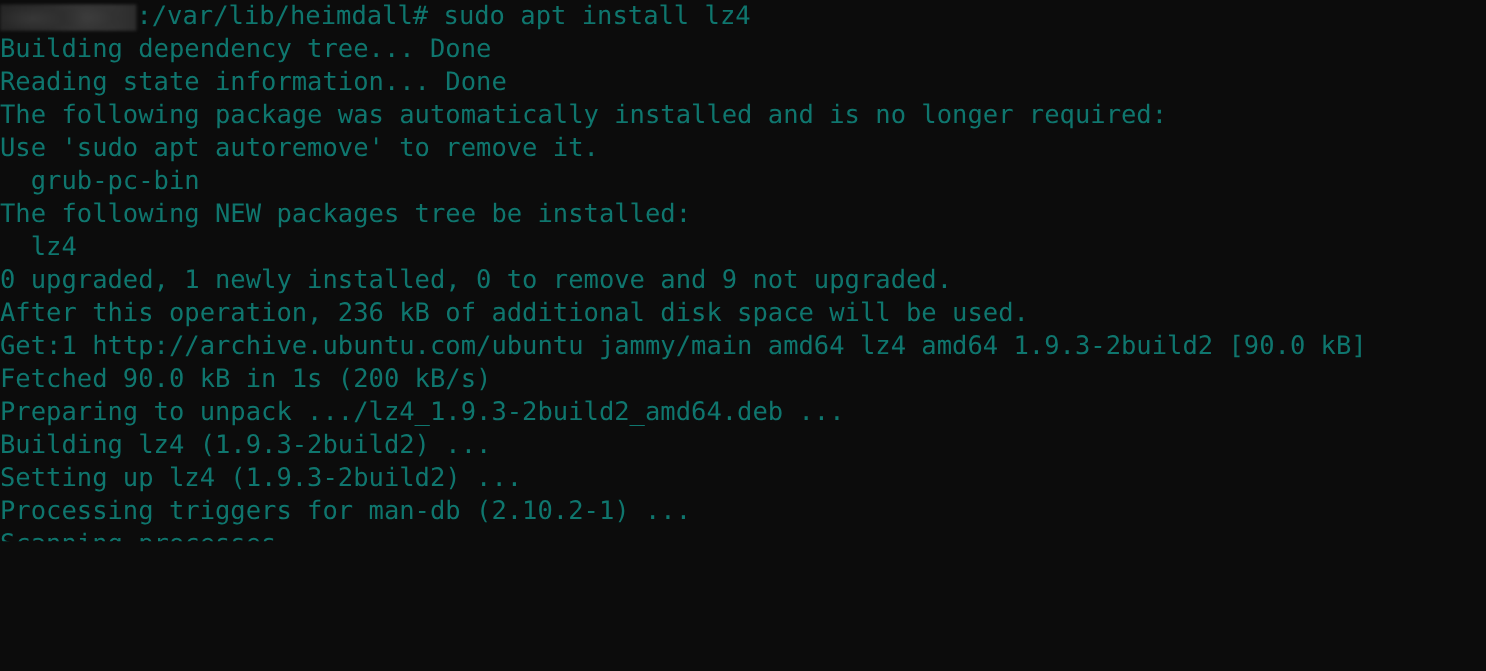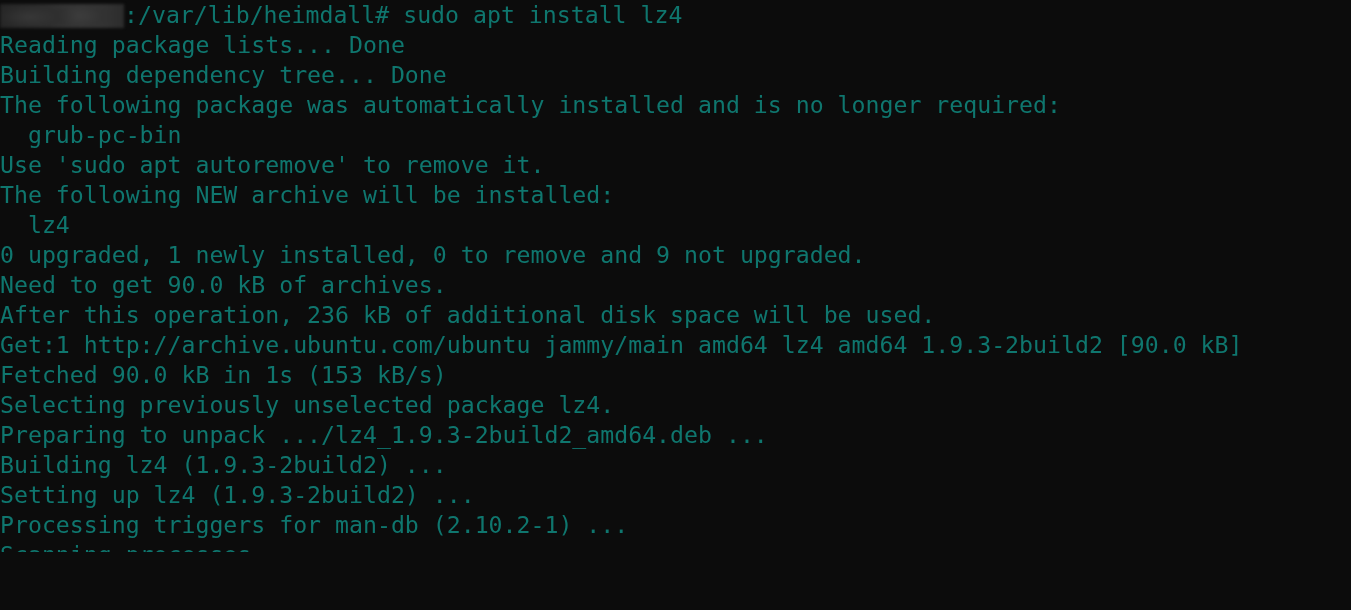--- a/index.html
+++ b/index.html
@@ -60,32 +60,30 @@
 </style>
 </head>
 <body>
 
 <div id="terminal">
 
   <div class="prompt-line">
     <span class="redaction"></span><span class="prompt-text">:/var/lib/heimdall# sudo apt install lz4</span>
   </div>
 
-  <div class="term-line">Reading package lists... Done</div>
   <div class="term-line">Building dependency tree... Done</div>
+  <div class="term-line">Reading state information... Done</div>
   <div class="term-line">The following package was automatically installed and is no longer required:</div>
+  <div class="term-line">Use 'sudo apt autoremove' to remove it.</div>
   <div class="term-line">  grub-pc-bin</div>
-  <div class="term-line">Use 'sudo apt autoremove' to remove it.</div>
-  <div class="term-line">The following NEW archive will be installed:</div>
+  <div class="term-line">The following NEW packages tree be installed:</div>
   <div class="term-line">  lz4</div>
   <div class="term-line">0 upgraded, 1 newly installed, 0 to remove and 9 not upgraded.</div>
-  <div class="term-line">Need to get 90.0 kB of archives.</div>
   <div class="term-line">After this operation, 236 kB of additional disk space will be used.</div>
   <div class="term-line">Get:1 http://archive.ubuntu.com/ubuntu jammy/main amd64 lz4 amd64 1.9.3-2build2 [90.0 kB]</div>
-  <div class="term-line">Fetched 90.0 kB in 1s (153 kB/s)</div>
-  <div class="term-line">Selecting previously unselected package lz4.</div>
+  <div class="term-line">Fetched 90.0 kB in 1s (200 kB/s)</div>
   <div class="term-line">Preparing to unpack .../lz4_1.9.3-2build2_amd64.deb ...</div>
   <div class="term-line">Building lz4 (1.9.3-2build2) ...</div>
   <div class="term-line">Setting up lz4 (1.9.3-2build2) ...</div>
   <div class="term-line">Processing triggers for man-db (2.10.2-1) ...</div>
   <div class="term-line clipped">Scanning processes...</div>
 
 </div>
 
 </body></html>

